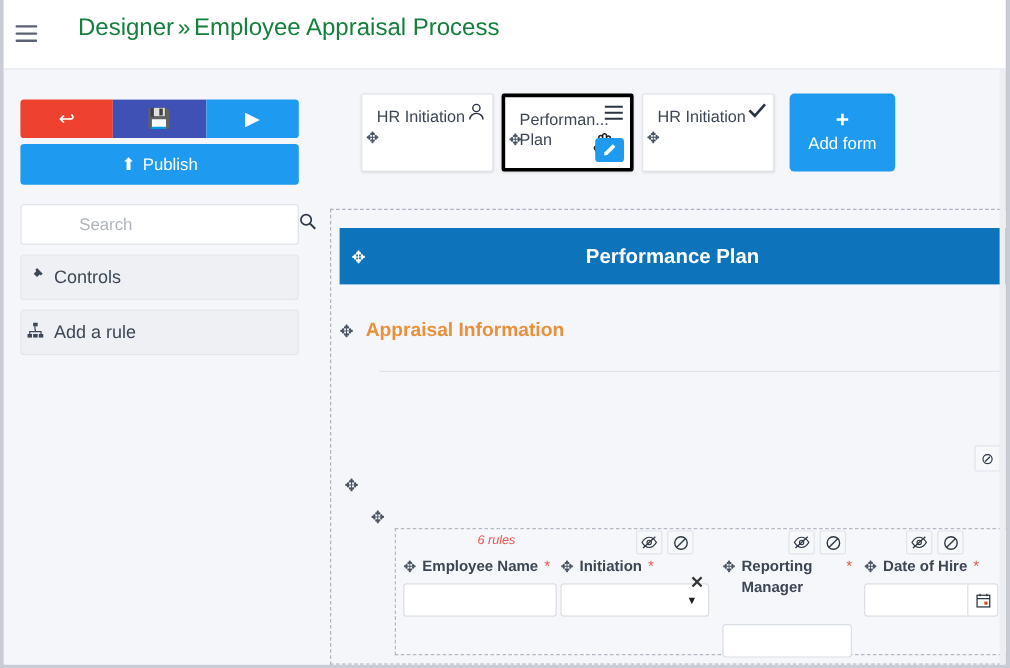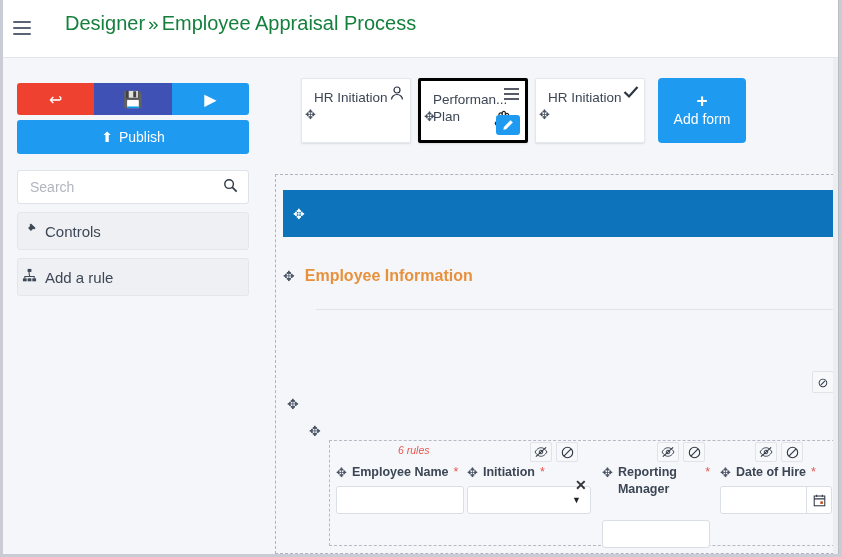--- a/index.html
+++ b/index.html
@@ -52,21 +52,21 @@
     display: flex; align-items: center; justify-content: center; gap: 6px;
     cursor: pointer;
   }
   .search-wrap {
     margin-top: 16px; width: 232px; height: 34px; background: #fff;
     border: 1px solid #dfe2e8; border-radius: 3px;
     display: flex; align-items: center; padding: 0 10px;
   }
   .search-wrap input {
     flex: 1; border: none; outline: none; font-size: 14px;
-    color: #0f172a; font-family: "Liberation Sans", sans-serif; background: transparent;
+    color: #0f172a; font-family: "Liberation Sans", sans-serif; background: transparent; margin-left: 36px;
   }
   .search-wrap input::placeholder { color: #b0b5be; }
   .side-item {
     margin-top: 8px; width: 232px; height: 38px;
     background: #eef0f4; border: 1px solid #e3e6ec; border-radius: 3px;
     display: flex; align-items: center; gap: 8px; padding: 0 4px;
     font-size: 15px; color: #3e4755; cursor: pointer;
   }
   
   .tabs { position: absolute; left: 254px; top: 78px; display: flex; gap: 7px; align-items: flex-start; padding-left: 44px; }
@@ -296,25 +296,26 @@
     <div class="add-form">
       <span class="plus">+</span>
       <span>Add form</span>
     </div>
   </div>
 
   <div class="canvas">
 
     <div class="form-title">
       <span class="mv">✥</span>
+      <span>Performance Plan</span>
     </div>
 
     <div class="section-head">
       <span class="mv">✥</span>
-      <span>Employee Information</span>
+      <span>Appraisal Information</span>
     </div>
 
     <div class="hr"></div>
 
     <div class="ban-right">
       <span>⊘</span>
     </div>
 
     <div class="mv-row1">✥</div>
     <div class="mv-row2">✥</div>

